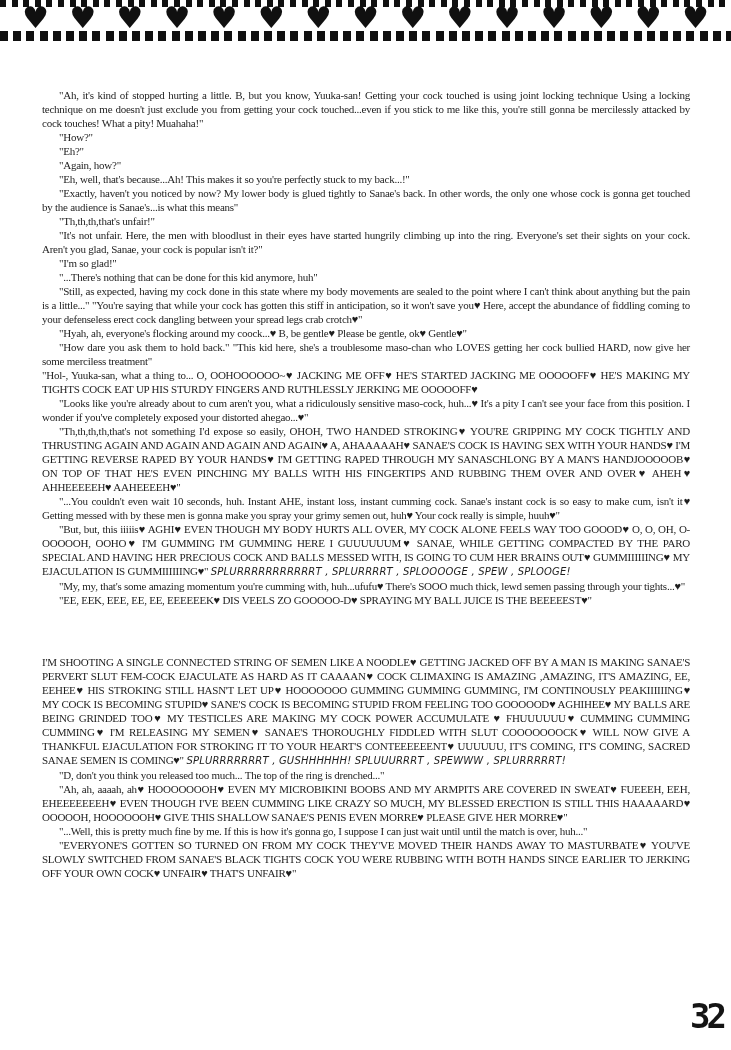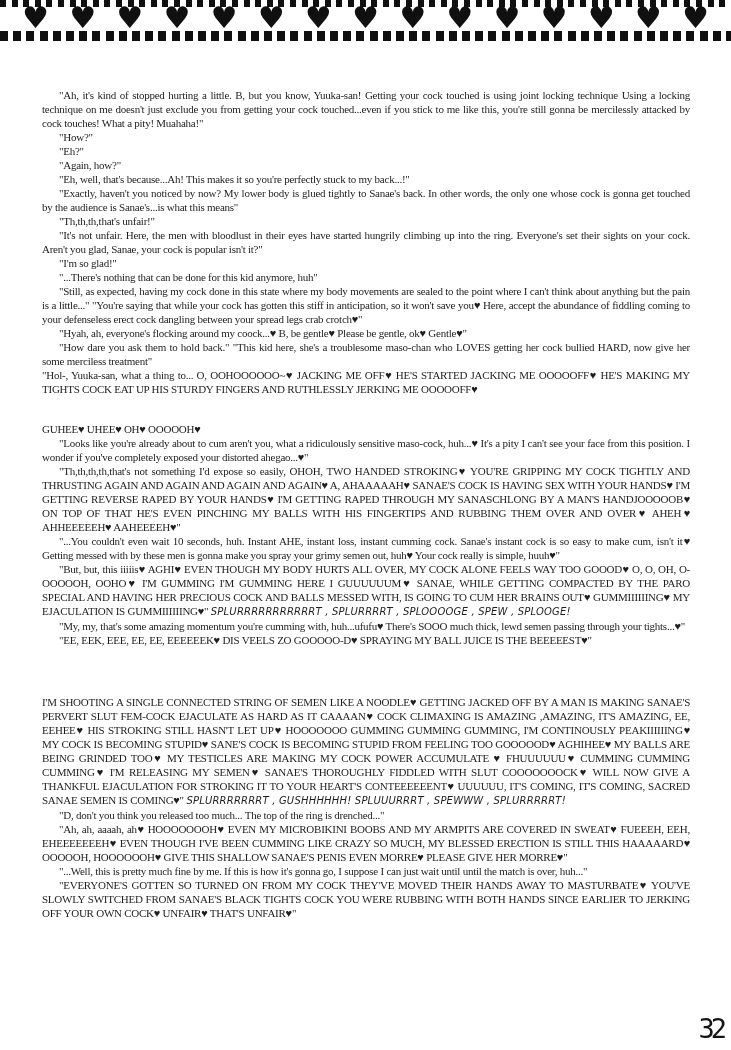--- a/index.html
+++ b/index.html
@@ -34,23 +34,23 @@
   .para { margin: 0; }
   .para.indent { text-indent: 17px; }
   .para.gap-small { margin-top: 26px; }
   .para.gap-large { margin-top: 48px; }
   .shout {
     font-family: "DejaVu Sans", sans-serif;
     font-style: italic; font-weight: normal;
     font-size: 10px; letter-spacing: 0.2px;
   }
   .page-number {
-    position: absolute; right: 3px; bottom: 6px;
+    position: absolute; right: 3px; bottom: 14px;
     font-family: "DejaVu Sans Mono", monospace;
-    font-weight: normal; font-size: 27px;
+    font-weight: bold; font-size: 34px;
     letter-spacing: -4px; padding-right: 5px;
     color: #141414;
   }
 </style>
 </head>
 <body>
 
 <header>
   <div class="dots-top"></div>
   <div class="hearts-row">
@@ -81,21 +81,20 @@
     <p class="para indent"><span class="normal">"Eh, well, that's because...Ah! This makes it so you're perfectly stuck to my back...!"</span></p>
     <p class="para indent"><span class="normal">"Exactly, haven't you noticed by now? My lower body is glued tightly to Sanae's back. In other words, the only one whose cock is gonna get touched by the audience is Sanae's...is what this means"</span></p>
     <p class="para indent"><span class="normal">"Th,th,th,that's unfair!"</span></p>
     <p class="para indent"><span class="normal">"It's not unfair. Here, the men with bloodlust in their eyes have started hungrily climbing up into the ring. Everyone's set their sights on your cock. Aren't you glad, Sanae, your cock is popular isn't it?"</span></p>
     <p class="para indent"><span class="normal">"I'm so glad!"</span></p>
     <p class="para indent"><span class="normal">"...There's nothing that can be done for this kid anymore, huh"</span></p>
     <p class="para indent"><span class="normal">"Still, as expected, having my cock done in this state where my body movements are sealed to the point where I can't think about anything but the pain is a little..." "You're saying that while your cock has gotten this stiff in anticipation, so it won't save you♥ Here, accept the abundance of fiddling coming to your defenseless erect cock dangling between your spread legs crab crotch♥"</span></p>
     <p class="para indent"><span class="normal">"Hyah, ah, everyone's flocking around my coock...♥ B, be gentle♥ Please be gentle, ok♥ Gentle♥"</span></p>
     <p class="para indent"><span class="normal">"How dare you ask them to hold back." "This kid here, she's a troublesome maso-chan who LOVES getting her cock bullied HARD, now give her some merciless treatment"</span></p>
     <p class="para"><span class="normal">"Hol-, Yuuka-san, what a thing to... O, OOHOOOOOO~♥ JACKING ME OFF♥ HE'S STARTED JACKING ME OOOOOFF♥ HE'S MAKING MY TIGHTS COCK EAT UP HIS STURDY FINGERS AND RUTHLESSLY JERKING ME OOOOOFF♥</span></p>
-    <p class="para gap-small"><span class="normal">GUHEE♥ UHEE♥ OH♥ OOOOOH♥</span></p>
     <p class="para indent"><span class="normal">"Looks like you're already about to cum aren't you, what a ridiculously sensitive maso-cock, huh...♥ It's a pity I can't see your face from this position. I wonder if you've completely exposed your distorted ahegao...♥"</span></p>
     <p class="para indent"><span class="normal">"Th,th,th,th,that's not something I'd expose so easily, OHOH, TWO HANDED STROKING♥ YOU'RE GRIPPING MY COCK TIGHTLY AND THRUSTING AGAIN AND AGAIN AND AGAIN AND AGAIN♥ A, AHAAAAAH♥ SANAE'S COCK IS HAVING SEX WITH YOUR HANDS♥ I'M GETTING REVERSE RAPED BY YOUR HANDS♥ I'M GETTING RAPED THROUGH MY SANASCHLONG BY A MAN'S HANDJOOOOOB♥ ON TOP OF THAT HE'S EVEN PINCHING MY BALLS WITH HIS FINGERTIPS AND RUBBING THEM OVER AND OVER♥ AHEH♥ AHHEEEEEH♥ AAHEEEEH♥"</span></p>
     <p class="para indent"><span class="normal">"...You couldn't even wait 10 seconds, huh. Instant AHE, instant loss, instant cumming cock. Sanae's instant cock is so easy to make cum, isn't it♥ Getting messed with by these men is gonna make you spray your grimy semen out, huh♥ Your cock really is simple, huuh♥"</span></p>
     <p class="para indent"><span class="normal">"But, but, this iiiiis♥ AGHI♥ EVEN THOUGH MY BODY HURTS ALL OVER, MY COCK ALONE FEELS WAY TOO GOOOD♥ O, O, OH, O-OOOOOH, OOHO♥ I'M GUMMING I'M GUMMING HERE I GUUUUUUM♥ SANAE, WHILE GETTING COMPACTED BY THE PARO SPECIAL AND HAVING HER PRECIOUS COCK AND BALLS MESSED WITH, IS GOING TO CUM HER BRAINS OUT♥ GUMMIIIIIING♥ MY EJACULATION IS GUMMIIIIIING♥" </span><span class="shout">SPLURRRRRRRRRRRT , SPLURRRRT , SPLOOOOGE , SPEW , SPLOOGE!</span></p>
     <p class="para indent"><span class="normal">"My, my, that's some amazing momentum you're cumming with, huh...ufufu♥ There's SOOO much thick, lewd semen passing through your tights...♥"</span></p>
     <p class="para indent"><span class="normal">"EE, EEK, EEE, EE, EE, EEEEEEK♥ DIS VEELS ZO GOOOOO-D♥ SPRAYING MY BALL JUICE IS THE BEEEEEST♥"</span></p>
     <p class="para gap-large"><span class="normal">I'M SHOOTING A SINGLE CONNECTED STRING OF SEMEN LIKE A NOODLE♥ GETTING JACKED OFF BY A MAN IS MAKING SANAE'S PERVERT SLUT FEM-COCK EJACULATE AS HARD AS IT CAAAAN♥ COCK CLIMAXING IS AMAZING ,AMAZING, IT'S AMAZING, EE, EEHEE♥ HIS STROKING STILL HASN'T LET UP♥ HOOOOOOO GUMMING GUMMING GUMMING, I'M CONTINOUSLY PEAKIIIIIING♥ MY COCK IS BECOMING STUPID♥ SANE'S COCK IS BECOMING STUPID FROM FEELING TOO GOOOOOD♥ AGHIHEE♥ MY BALLS ARE BEING GRINDED TOO♥ MY TESTICLES ARE MAKING MY COCK POWER ACCUMULATE ♥ FHUUUUUU♥ CUMMING CUMMING CUMMING♥ I'M RELEASING MY SEMEN♥ SANAE'S THOROUGHLY FIDDLED WITH SLUT COOOOOOOCK♥ WILL NOW GIVE A THANKFUL EJACULATION FOR STROKING IT TO YOUR HEART'S CONTEEEEEENT♥ UUUUUU, IT'S COMING, IT'S COMING, SACRED SANAE SEMEN IS COMING♥" </span><span class="shout">SPLURRRRRRRT , GUSHHHHHH! SPLUUURRRT , SPEWWW , SPLURRRRRT!</span></p>
     <p class="para indent"><span class="normal">"D, don't you think you released too much... The top of the ring is drenched..."</span></p>
     <p class="para indent"><span class="normal">"Ah, ah, aaaah, ah♥ HOOOOOOOH♥ EVEN MY MICROBIKINI BOOBS AND MY ARMPITS ARE COVERED IN SWEAT♥ FUEEEH, EEH, EHEEEEEEEH♥ EVEN THOUGH I'VE BEEN CUMMING LIKE CRAZY SO MUCH, MY BLESSED ERECTION IS STILL THIS HAAAAARD♥ OOOOOH, HOOOOOOH♥ GIVE THIS SHALLOW SANAE'S PENIS EVEN MORRE♥ PLEASE GIVE HER MORRE♥"</span></p>
     <p class="para indent"><span class="normal">"...Well, this is pretty much fine by me. If this is how it's gonna go, I suppose I can just wait until until the match is over, huh..."</span></p>

